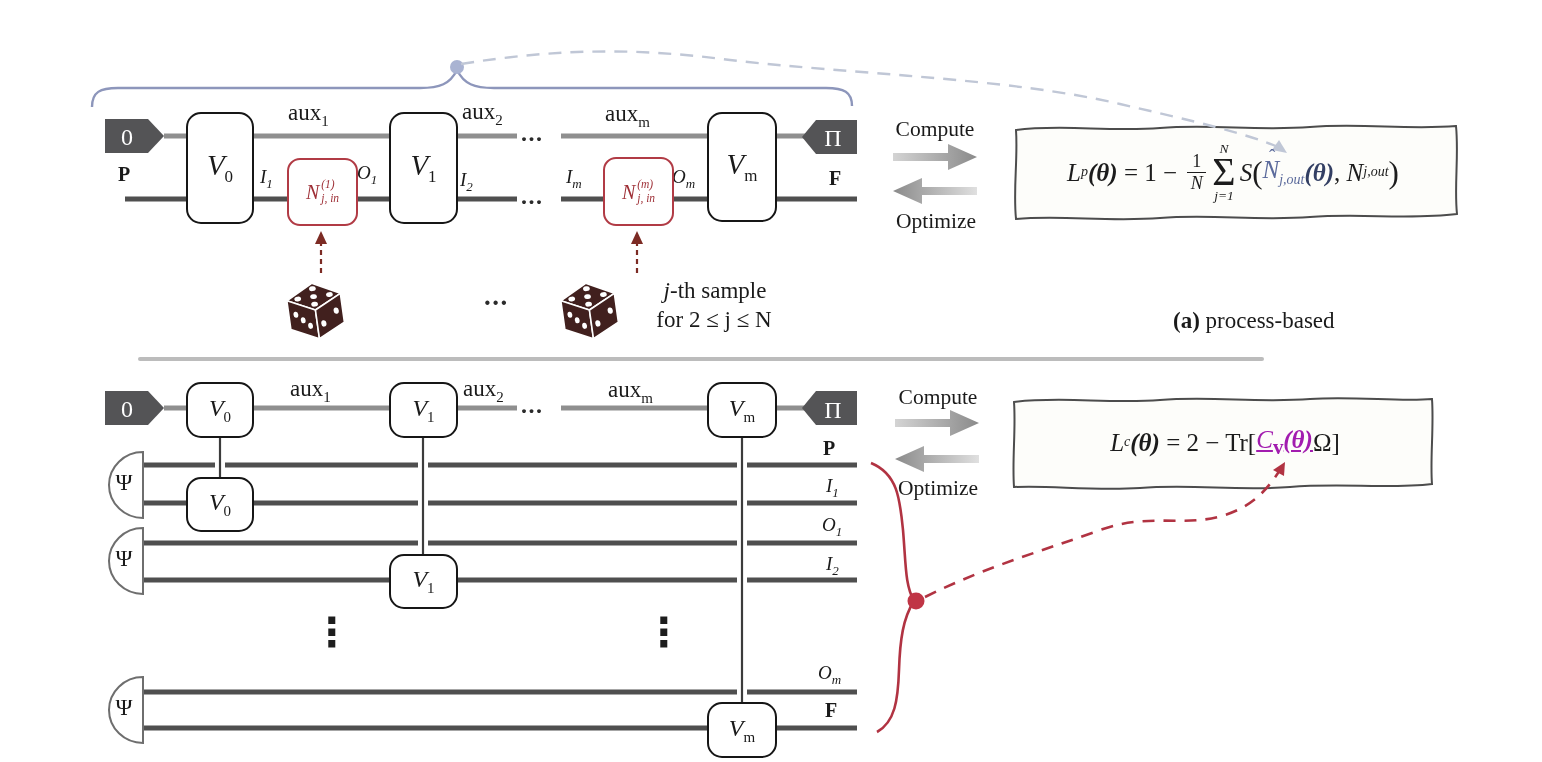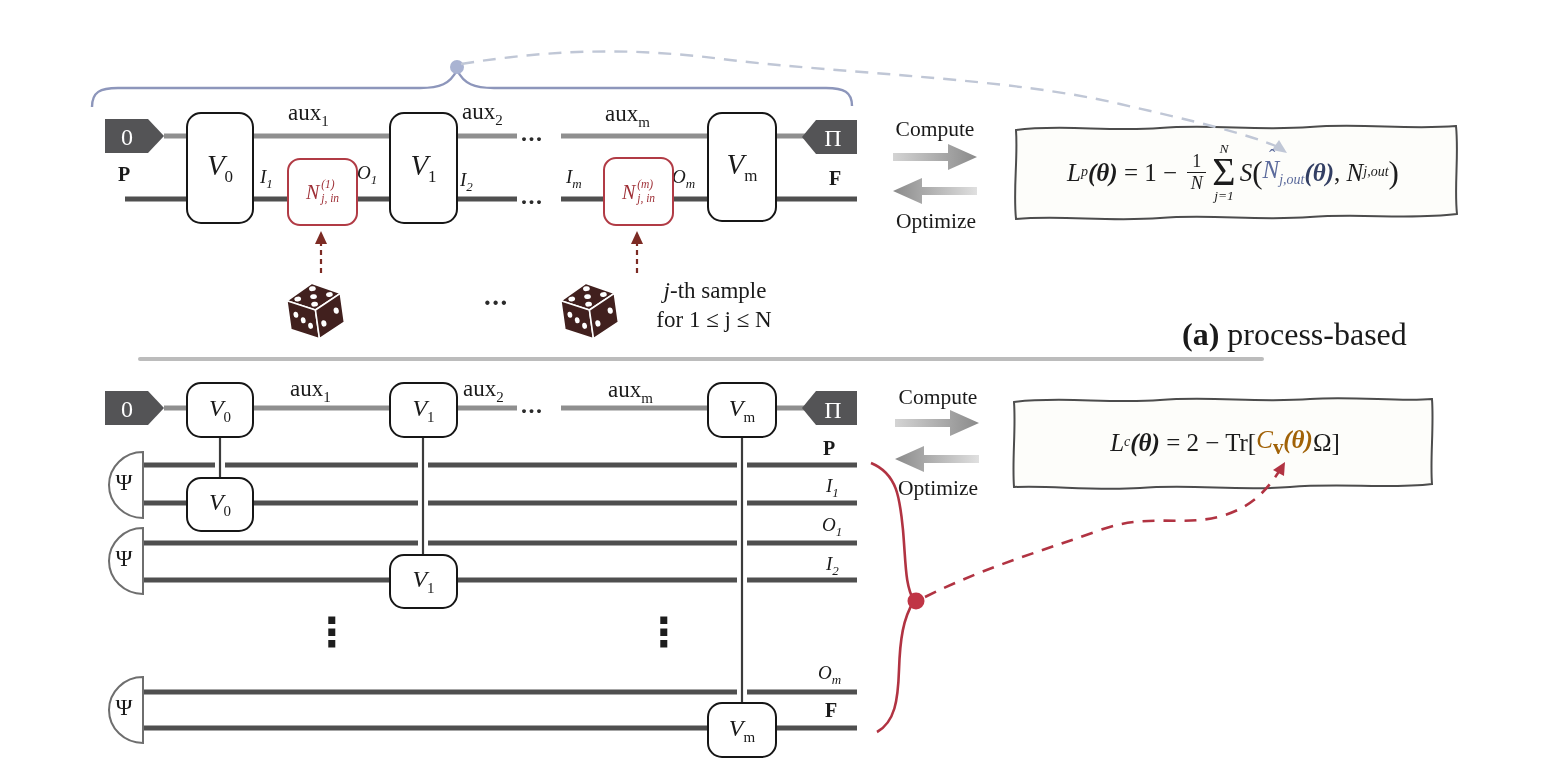--- a/index.html
+++ b/index.html
@@ -17,40 +17,40 @@
   .noise .nstack{display:flex;flex-direction:column;align-items:flex-start;font-size:11.5px;line-height:1.2;font-style:italic;}
   .flagtext{position:absolute;color:#fff;font-size:24px;display:flex;align-items:center;justify-content:center;line-height:1;}
   .aux{position:absolute;font-size:23px;line-height:1;}
   .aux sub{font-size:15px;}
   .io{position:absolute;font-size:19px;font-style:italic;line-height:1;}
   .io sub{font-size:13px;}
   .pf{position:absolute;font-weight:700;font-size:20px;line-height:1;}
   .wdots{position:absolute;font-weight:700;font-size:24px;letter-spacing:1.5px;line-height:1;color:#2b2b2b;}
   .vdots{position:absolute;font-family:"DejaVu Sans",sans-serif;font-size:40px;font-weight:700;line-height:1.2;color:#1d1d1d;}
   .psi{position:absolute;font-size:23px;line-height:1;text-align:center;}
-  .caption{position:absolute;font-size:32px;line-height:1;white-space:pre;}
+  .caption{position:absolute;font-size:23px;line-height:1;white-space:pre;}
   .caption .ct{font-weight:700;}
   .note{position:absolute;font-size:23px;text-align:center;line-height:1.2;}
   .cop{position:absolute;font-size:21.5px;text-align:center;line-height:1;}
   .formula{position:absolute;display:flex;align-items:center;justify-content:center;
            font-size:25px;color:#1c1c1c;white-space:pre;line-height:1;}
   .it{font-style:italic;}
   .th{font-style:italic;font-weight:700;}
   sub.fs{font-size:14px;font-style:italic;}
   sub.bv{font-style:normal;font-weight:700;}
   .frac{display:inline-flex;flex-direction:column;align-items:center;font-size:18px;line-height:1.15;margin:0 4px;}
   .fnum{padding:0 5px;border-bottom:1.6px solid #1c1c1c;}
   .fden{font-style:italic;}
   .sum{display:inline-flex;flex-direction:column;align-items:center;line-height:1;margin:0 4px 0 2px;}
   .sumtop,.sumbot{font-size:13.5px;font-style:italic;}
   .sigma{font-size:40px;line-height:0.85;}
   .bigp{font-size:31px;line-height:1;}
   .blue{color:#5c6b9c;}
   .navy{color:#333f63;}
-  .dred{color:#a16207;}
+  .dred{color:#a21caf;text-decoration:underline;}
   .hatw{position:relative;display:inline-block;}
   .hat{position:absolute;left:50%;top:-11px;transform:translateX(-30%);font-size:19px;line-height:1;}
 </style>
 </head>
 <body>
 
 <div class="stage">
 
   <svg class="art" width="1542" height="762" viewBox="0 0 1542 762">
     <defs>
@@ -199,21 +199,21 @@
         <span>j, in</span>
       </span>
     </div>
 
   <div class="wdots" style="left:521px;top:121px;">...</div>
   <div class="wdots" style="left:521px;top:184px;">...</div>
   <div class="wdots" style="left:484px;top:283px;font-size:27px;">...</div>
 
   <div class="note" style="left:634px;top:277px;width:162px;">
     <i>j</i><span>-th sample</span></div>
-  <div class="note" style="left:628px;top:306px;width:172px;">for 1 ≤ j ≤ N</div>
+  <div class="note" style="left:628px;top:306px;width:172px;">for 2 ≤ j ≤ N</div>
 
   <div class="cop" style="left:890px;top:119px;width:90px;">Compute</div>
   <div class="cop" style="left:886px;top:211px;width:100px;">Optimize</div>
 
   <div class="formula" style="left:1022px;top:127px;width:422px;height:90px;">
     <span class="it">L</span><sub class="fs">p</sub><span class="th">(θ)</span><span> = 1 − </span><span class="frac"><span class="fnum">1</span><span class="fden">N</span></span><span class="sum"><span class="sumtop">N</span><span class="sigma">Σ</span><span class="sumbot">j=1</span></span><span class="it">S</span><span class="bigp">(</span><span class="blue"><span class="hatw"><span class="it">N</span><span class="hat">ˆ</span></span><sub class="fs">j,out</sub></span><span class="th navy">(θ)</span><span>, </span><span class="it">N</span><sub class="fs">j,out</sub><span class="bigp">)</span>
   </div>
 
   <div class="caption" style="left:1150px;top:286px;">
     <span class="ct">(a)</span><span> process-based</span></div>

